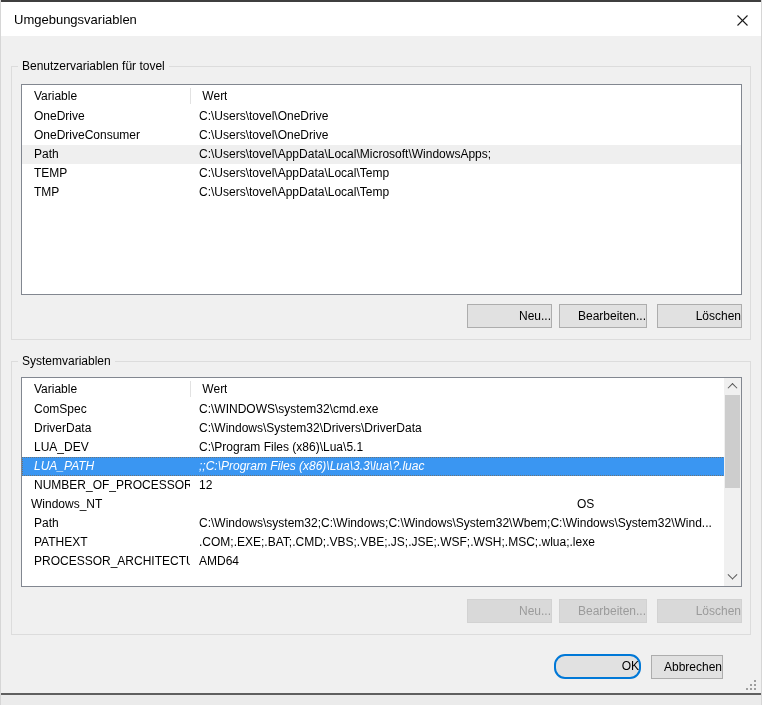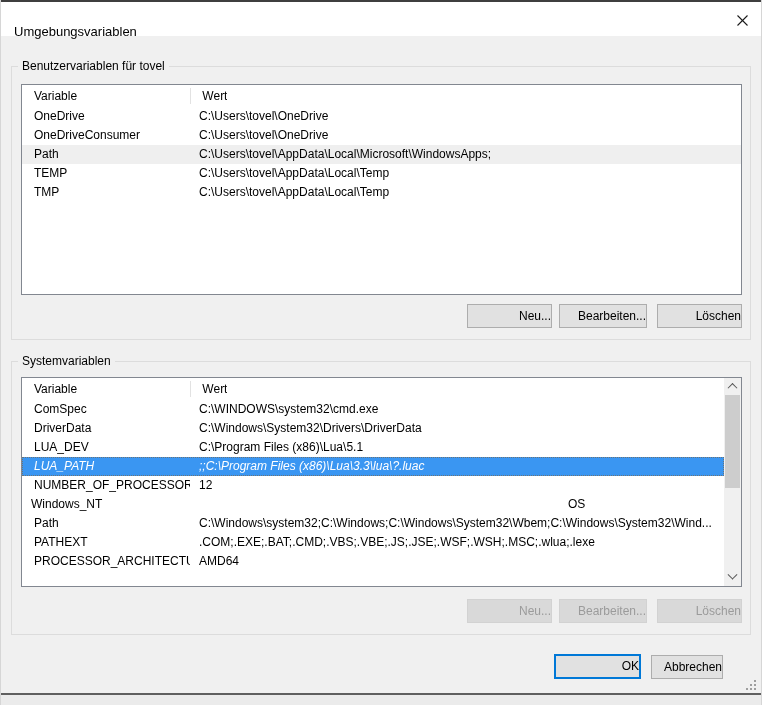--- a/index.html
+++ b/index.html
@@ -8,21 +8,21 @@
 
   .window {
     position:relative; width:762px; height:705px; background:#f0f0f0;
     border-left:1px solid #d6d6d6; border-right:1px solid #d6d6d6;
     overflow:hidden;
   }
   .titlebar {
     position:absolute; top:0; left:0; right:0; height:36px; background:#ffffff;
     border-top:2px solid #3f3f3f;
   }
-  .title-text { position:absolute; left:13px; top:10px; font-size:13px; color:#000;margin-top:12px; }
+  .title-text { position:absolute; left:13px; top:10px; font-size:13px; color:#000; }
   .close-btn { position:absolute; right:8px; top:8px; width:22px; height:20px;
     display:flex; align-items:center; justify-content:center; cursor:default; }
 
   .groupbox { position:absolute; left:10px; width:740px; height:274px;
     border:1px solid #dcdcdc; }
   .groupbox-label { position:absolute; top:-8px; left:6px; background:#f0f0f0;
     padding:0 4px; font-size:12px; color:#000; }
 
   .listview { position:absolute; background:#ffffff; border:1px solid #828790;
     overflow:hidden; }
@@ -115,21 +115,21 @@
   <div class="groupbox" style="top:361px;">
     <span class="groupbox-label">Systemvariablen</span>
   </div>
 
   <div class="listview" style="left:20px; top:377px; width:721px; height:210px;">
     <div class="lv-header" style="margin-right:17px;">
       <span class="cell var">Variable</span>
       <span class="header-divider"></span>
       <span class="cell val">Wert</span>
     </div>
-    <div class="lv-rows" style="margin-right:17px;">
+    <div class="lv-rows" style="margin-right:8px;">
         <div class="lv-row">
           <span class="cell var">ComSpec</span>
           <span class="cell val">C:\WINDOWS\system32\cmd.exe</span>
         </div>
         <div class="lv-row">
           <span class="cell var">DriverData</span>
           <span class="cell val">C:\Windows\System32\Drivers\DriverData</span>
         </div>
         <div class="lv-row">
           <span class="cell var">LUA_DEV</span>
@@ -169,21 +169,21 @@
       <span class="sb-btn sb-down">
           <i class="chev down"></i>
         </span>
     </div>
   </div>
 
   <button class="btn disabled" style="left:466px; top:599px; width:85px;">Neu...</button>
   <button class="btn disabled" style="left:558px; top:599px; width:88px;">Bearbeiten...</button>
   <button class="btn disabled" style="left:656px; top:599px; width:85px;">Löschen</button>
 
-  <button class="btn default" style="left:553px; top:654px; width:87px;">OK</button>
+  <button class="btn default" style="left:553px; top:654px; width:87px;border-radius:11px;">OK</button>
   <button class="btn" style="left:650px; top:655px; width:72px;">Abbrechen</button>
 
   <div class="size-grip">
       <i></i>
     </div>
 
   <div class="bottom-edge"></div>
   <div class="below-strip"></div>
 </div>
 

